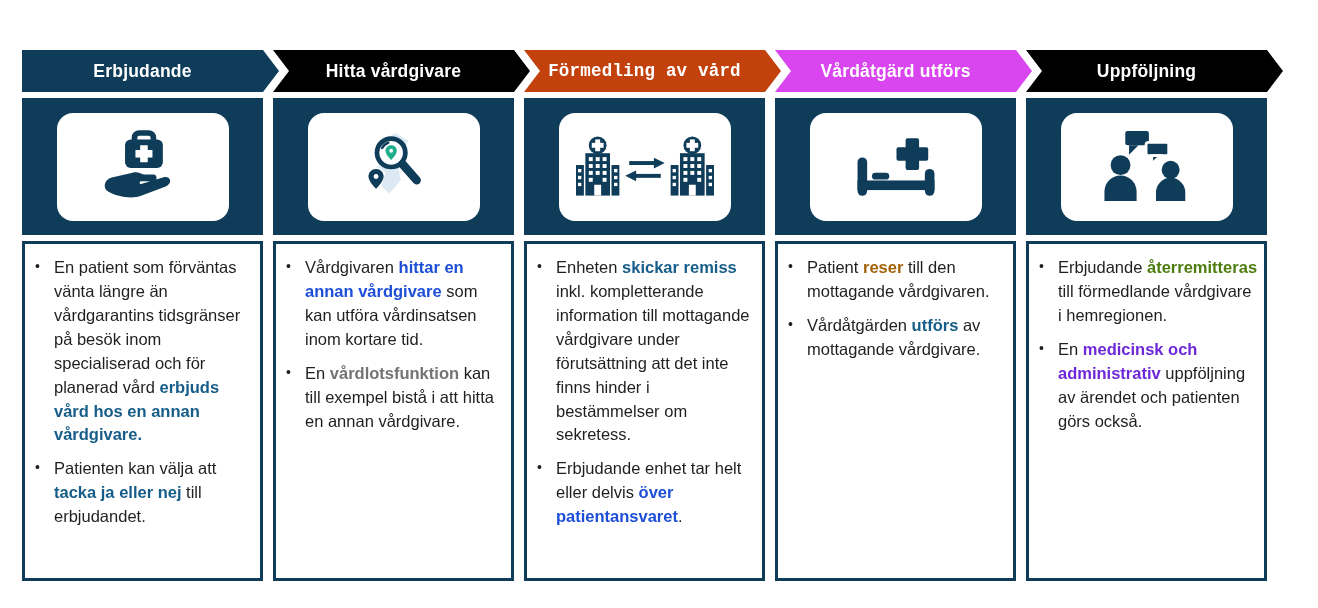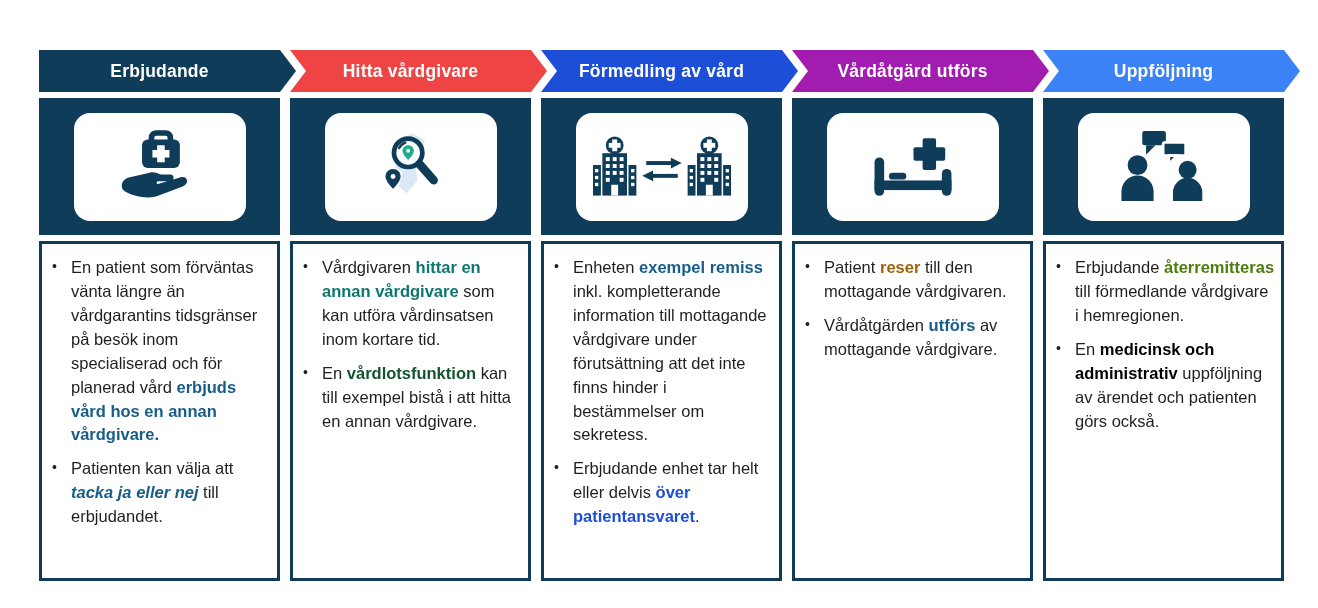--- a/index.html
+++ b/index.html
@@ -1,18 +1,18 @@
 <!DOCTYPE html>
 <html><head>
 <meta charset="utf-8">
 <title>Diagram</title>
 <style>
   html,body{margin:0;padding:0;background:#ffffff;}
   body{width:1318px;height:608px;overflow:hidden;font-family:"Liberation Sans",sans-serif;}
-  .wrap{position:relative;padding:50px 0 0 39px;}
+  .wrap{position:relative;padding:50px 0 0 22px;}
   .grid{
     display:grid;
     grid-template-columns:repeat(5,241px);
     grid-template-rows:42px 137px 340px;
     column-gap:10px;row-gap:6px;
   }
   .hdr{
     position:relative;z-index:1;
     width:calc(100% + 16px);
     box-sizing:border-box;
@@ -54,51 +54,51 @@
 </svg>
         </div>
       </div>
       <div class="textbox" style="grid-area: 3 / 1; border: 3px solid rgb(15, 60, 89);">
         <div class="bullet">
           <span class="dot">•</span>
           <div class="bullet-text"><span>En patient som förväntas vänta längre än vårdgarantins tidsgränser på besök inom specialiserad och för planerad vård </span><b class="accent" style="color: rgb(23, 93, 137);">erbjuds vård hos en annan vårdgivare.</b></div>
         </div>
         <div class="bullet">
           <span class="dot">•</span>
-          <div class="bullet-text"><span>Patienten kan välja att </span><b class="accent" style="color: rgb(23, 93, 137); font-style: italic;">tacka ja eller nej</b><span> till erbjudandet.</span></div>
-        </div>
-      </div>
-      <div class="hdr notched" style="grid-area: 1 / 2; background: #ef4444;">
+          <div class="bullet-text"><span>Patienten kan välja att </span><b class="accent" style="color: rgb(23, 93, 137);">tacka ja eller nej</b><span> till erbjudandet.</span></div>
+        </div>
+      </div>
+      <div class="hdr notched" style="grid-area: 1 / 2; background: #000000;">
         <span>Hitta vårdgivare</span>
       </div>
       <div class="iconband" style="grid-area: 2 / 2; background: rgb(15, 60, 89);">
         <div class="iconcard">
 <svg class="icon" width="104" height="80" viewBox="0 0 110 84">
   <path d="M56 6 L70 14 L64 24 L68 34 L60 44 L62 56 L50 70 L42 62 L46 48 L38 42 L46 28 L44 14 Z" fill="#dce8f3"></path>
   <path d="M36 44 C40.5 44 44 47.5 44 52 C44 57.5 36 65 36 65 C36 65 28 57.5 28 52 C28 47.5 31.5 44 36 44 Z" fill="#0f3c59"></path>
   <circle cx="36" cy="52" r="2.6" fill="#fff"></circle>
   <circle cx="52" cy="27" r="15" fill="#ffffff" fill-opacity="0.85" stroke="#0f3c59" stroke-width="5"></circle>
   <path d="M42.5 22 A11.5 11.5 0 0 1 49 16.2" stroke="#0f3c59" stroke-width="2.5" fill="none" stroke-linecap="round"></path>
   <path d="M52 19 C55.4 19 58 21.6 58 24.8 C58 29 52 34.5 52 34.5 C52 34.5 46 29 46 24.8 C46 21.6 48.6 19 52 19 Z" fill="#1fae8c"></path>
   <circle cx="52" cy="24.8" r="2" fill="#fff"></circle>
   <line x1="64" y1="39" x2="79" y2="56" stroke="#0f3c59" stroke-width="9" stroke-linecap="round"></line>
 </svg>
         </div>
       </div>
       <div class="textbox" style="grid-area: 3 / 2; border: 3px solid rgb(15, 60, 89);">
         <div class="bullet">
           <span class="dot">•</span>
-          <div class="bullet-text"><span>Vårdgivaren </span><b class="accent" style="color: #0f766e;">hittar en annan vårdgivare</b><span> som kan utföra vårdinsatsen inom kortare tid.</span></div>
-        </div>
-        <div class="bullet">
-          <span class="dot">•</span>
-          <div class="bullet-text"><span>En </span><b class="accent" style="color: #14532d; text-align: right;">vårdlotsfunktion</b><span> kan till exempel bistå i att hitta en annan vårdgivare.</span></div>
-        </div>
-      </div>
-      <div class="hdr notched" style="grid-area: 1 / 3; background: #1d4ed8;">
+          <div class="bullet-text"><span>Vårdgivaren </span><b class="accent" style="color: #1d4ed8;">hittar en annan vårdgivare</b><span> som kan utföra vårdinsatsen inom kortare tid.</span></div>
+        </div>
+        <div class="bullet">
+          <span class="dot">•</span>
+          <div class="bullet-text"><span>En </span><b class="accent" style="color: #737373; text-align: right;">vårdlotsfunktion</b><span> kan till exempel bistå i att hitta en annan vårdgivare.</span></div>
+        </div>
+      </div>
+      <div class="hdr notched" style="grid-area: 1 / 3; background: #c2410c; font-family: Liberation Mono, monospace;">
         <span>Förmedling av vård</span>
       </div>
       <div class="iconband" style="grid-area: 2 / 3; background: rgb(15, 60, 89);">
         <div class="iconcard">
 <svg class="icon" width="138" height="66" viewBox="0 0 140 66">
   <defs>
     <g id="bldg">
       <circle cx="22" cy="11" r="9" fill="#0f3c59"></circle>
       <rect x="19.5" y="5" width="5" height="12" fill="#fff"></rect>
       <rect x="16" y="8.5" width="12" height="5" fill="#fff"></rect>
@@ -132,28 +132,28 @@
   <path d="M54 29 H80" stroke="#0f3c59" stroke-width="4" fill="none"></path>
   <path d="M79 23.5 L90 29 L79 34.5 Z" fill="#0f3c59"></path>
   <path d="M86 42 H60" stroke="#0f3c59" stroke-width="4" fill="none"></path>
   <path d="M61 36.5 L50 42 L61 47.5 Z" fill="#0f3c59"></path>
 </svg>
         </div>
       </div>
       <div class="textbox" style="grid-area: 3 / 3; border: 3px solid rgb(15, 60, 89);">
         <div class="bullet">
           <span class="dot">•</span>
-          <div class="bullet-text"><span>Enheten </span><b class="accent" style="color: rgb(23, 93, 137);">exempel remiss</b><span> inkl. kompletterande information till mottagande vårdgivare under förutsättning att det inte finns hinder i bestämmelser om sekretess.</span></div>
+          <div class="bullet-text"><span>Enheten </span><b class="accent" style="color: rgb(23, 93, 137);">skickar remiss</b><span> inkl. kompletterande information till mottagande vårdgivare under förutsättning att det inte finns hinder i bestämmelser om sekretess.</span></div>
         </div>
         <div class="bullet">
           <span class="dot">•</span>
           <div class="bullet-text"><span>Erbjudande enhet tar helt eller delvis </span><b class="accent" style="color: #1d4ed8;">över patientansvaret</b><span>.</span></div>
         </div>
       </div>
-      <div class="hdr notched" style="grid-area: 1 / 4; background: #a21caf;">
+      <div class="hdr notched" style="grid-area: 1 / 4; background: #d946ef;">
         <span>Vårdåtgärd utförs</span>
       </div>
       <div class="iconband" style="grid-area: 2 / 4; background: rgb(15, 60, 89);">
         <div class="iconcard">
 <svg class="icon" width="100" height="70" viewBox="0 0 104 72">
   <g fill="#0f3c59">
     <rect x="62" y="6" width="14" height="33" rx="2"></rect>
     <rect x="52.5" y="15.5" width="33" height="14" rx="2"></rect>
     <rect x="12" y="26" width="10" height="40" rx="5"></rect>
     <rect x="27" y="42" width="18" height="7" rx="3.5"></rect>
@@ -166,21 +166,21 @@
       <div class="textbox" style="grid-area: 3 / 4; border: 3px solid rgb(15, 60, 89);">
         <div class="bullet">
           <span class="dot">•</span>
           <div class="bullet-text"><span>Patient </span><b class="accent" style="color: #a16207;">reser</b><span> till den mottagande vårdgivaren.</span></div>
         </div>
         <div class="bullet">
           <span class="dot">•</span>
           <div class="bullet-text"><span>Vårdåtgärden </span><b class="accent" style="color: rgb(23, 93, 137);">utförs</b><span> av mottagande vårdgivare.</span></div>
         </div>
       </div>
-      <div class="hdr notched" style="grid-area: 1 / 5; background: #3b82f6;">
+      <div class="hdr notched" style="grid-area: 1 / 5; background: #000000;">
         <span>Uppföljning</span>
       </div>
       <div class="iconband" style="grid-area: 2 / 5; background: rgb(15, 60, 89);">
         <div class="iconcard">
 <svg class="icon" width="104" height="80" viewBox="0 0 110 84">
   <g fill="#0f3c59">
     <rect x="32" y="4" width="25" height="15" rx="2.5"></rect>
     <path d="M36 19 L36 29 L46 19 Z"></path>
   </g>
   <g fill="#0f3c59" stroke="#fff" stroke-width="3">
@@ -196,17 +196,17 @@
 </svg>
         </div>
       </div>
       <div class="textbox" style="grid-area: 3 / 5; border: 3px solid rgb(15, 60, 89);">
         <div class="bullet">
           <span class="dot">•</span>
           <div class="bullet-text"><span>Erbjudande </span><b class="accent" style="color: #4d7c0f;">återremitteras</b><span> till förmedlande vårdgivare i hemregionen.</span></div>
         </div>
         <div class="bullet">
           <span class="dot">•</span>
-          <div class="bullet-text"><span>En </span><b class="accent" style="color: #000000;">medicinsk och administrativ</b><span> uppföljning av ärendet och patienten görs också.</span></div>
+          <div class="bullet-text"><span>En </span><b class="accent" style="color: #6d28d9;">medicinsk och administrativ</b><span> uppföljning av ärendet och patienten görs också.</span></div>
         </div>
       </div>
     </div>
 </div>
 
 </body></html>

